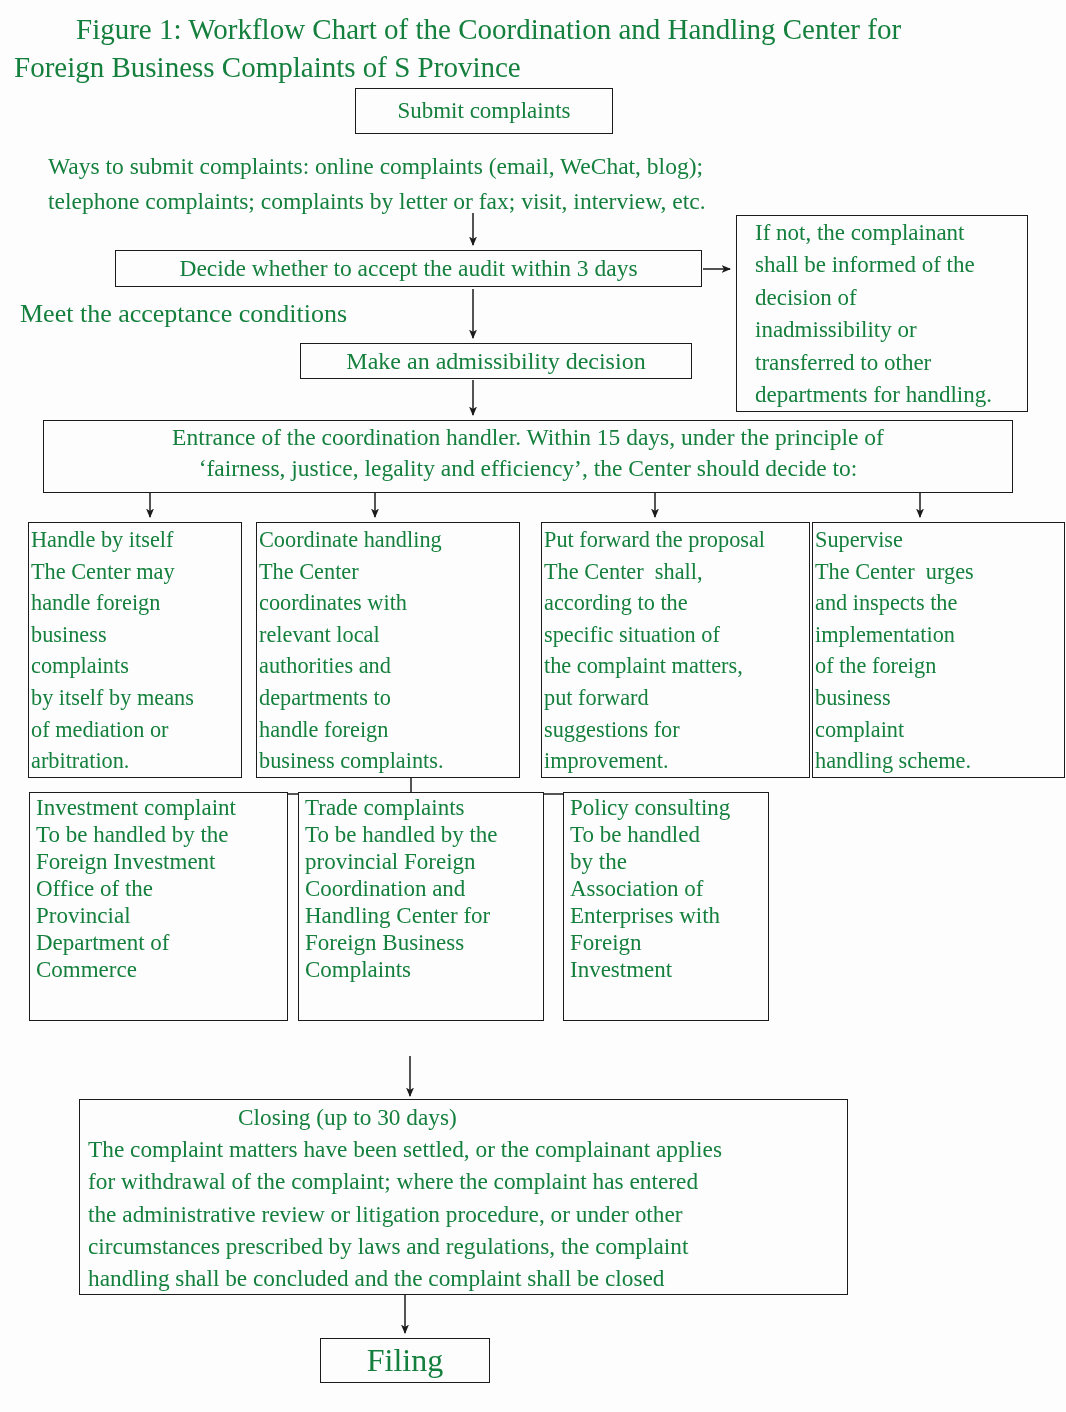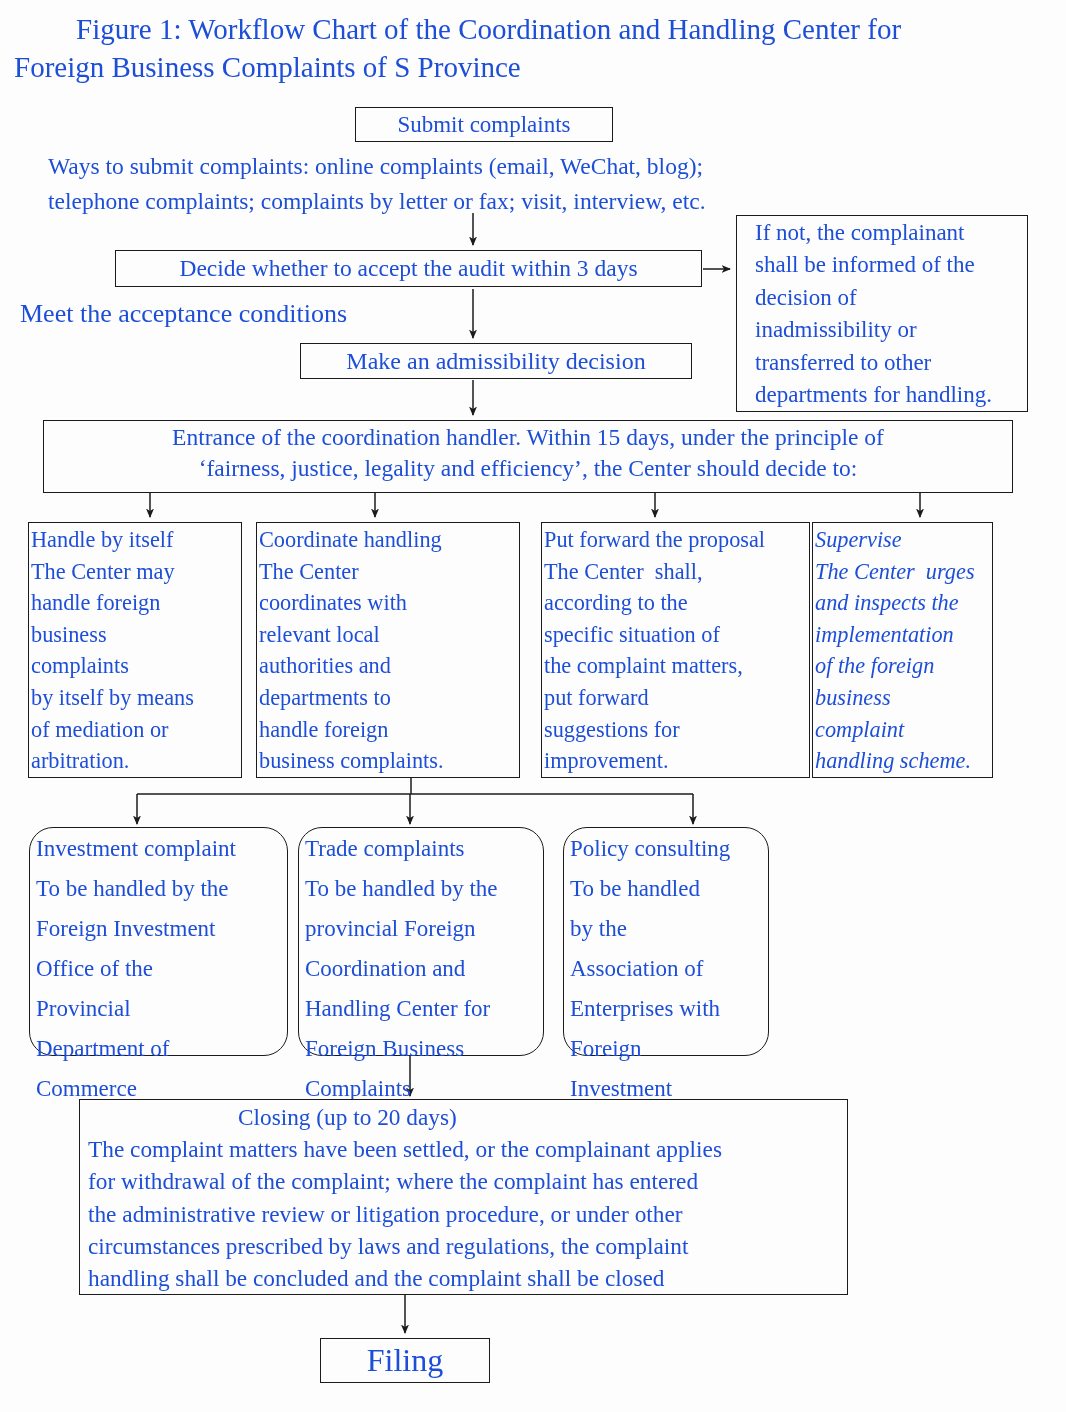--- a/index.html
+++ b/index.html
@@ -1,47 +1,47 @@
 <!DOCTYPE html>
 <html><head>
 <meta charset="utf-8">
 <style>
   html,body { margin:0; padding:0; background:#ffffff; }
   .stage {
     position:relative; width:1066px; height:1412px; background:#fdfdfd;
-    font-family:"Liberation Serif", serif; color:#1d4ed8; overflow:hidden;
+    font-family:"Liberation Serif", serif; color:#15803d; overflow:hidden;
   }
   .txt { white-space:pre-wrap; }
   .abs { position:absolute; }
   .box {
     position:absolute; border:1.7px solid #1b1b1b; background:#fdfdfd;
     box-sizing:border-box;
   }
   .center { display:flex; align-items:center; justify-content:center; }
   .wires { position:absolute; left:0; top:0; z-index:1; }
   .node { z-index:2; }
 
   .title { left:14px; top:10px; width:1045px; font-size:29px; line-height:38px; text-indent:62px; }
 
   #note-ways { left:48px; top:149px; font-size:23.5px; line-height:35px; }
   #note-meet { left:20px; top:299px; font-size:26px; }
 
-  #box-submit   { left:355px; top:107px;  width:258px; height:35px; font-size:23px; }
+  #box-submit   { left:355px; top:88px;  width:258px; height:46px; font-size:23px; }
   #box-decide   { left:115px; top:250px; width:587px; height:37px; font-size:23.5px; }
   #box-ifnot    { left:736px; top:215px; width:292px; height:197px; font-size:23px; line-height:32.4px; padding:1px 18px; }
   #box-make     { left:300px; top:343px; width:392px; height:36px; font-size:24px; }
   #box-entrance { left:43px;  top:420px; width:970px; height:73px; font-size:23.5px; line-height:30.5px; text-align:center; padding-top:1px; }
 
   .tier1 { top:522px; height:256px; font-size:22.3px; line-height:31.6px; padding:1px 2px; }
   #box-handle     { left:28px;  width:214px; }
   #box-coordinate { left:256px; width:264px; }
   #box-proposal   { left:541px; width:269px; }
-  #box-supervise  { left:812px; width:181px;font-style:italic; }
+  #box-supervise  { left:812px; width:253px; }
 
-  .tier2 { top:827px; height:229px; font-size:23px; line-height:40px; padding:1px 6px;border-radius:24px; }
+  .tier2 { top:792px; height:229px; font-size:23px; line-height:27px; padding:1px 6px; }
   #box-investment { left:29px;  width:259px; }
   #box-trade      { left:298px; width:246px; }
   #box-policy     { left:563px; width:206px; }
 
   #box-closing { left:79px; top:1099px; width:769px; height:196px; font-size:23.3px; line-height:32.2px; padding:1px 8px; }
   #box-closing .heading { text-indent:150px; }
 
   #box-filing { left:320px; top:1338px; width:170px; height:45px; font-size:32px; }
 </style>
 </head>
@@ -150,21 +150,21 @@
 Complaints</div>
   <div class="box txt node tier2" id="box-policy">Policy consulting
 To be handled
 by the
 Association of
 Enterprises with
 Foreign
 Investment</div>
 
   <div class="box node" id="box-closing">
-    <div class="heading">Closing (up to 20 days)</div>
+    <div class="heading">Closing (up to 30 days)</div>
     <div class="txt">The complaint matters have been settled, or the complainant applies
 for withdrawal of the complaint; where the complaint has entered
 the administrative review or litigation procedure, or under other
 circumstances prescribed by laws and regulations, the complaint
 handling shall be concluded and the complaint shall be closed</div>
   </div>
 
   <div class="box center node" id="box-filing">Filing</div>
 
 </div>

